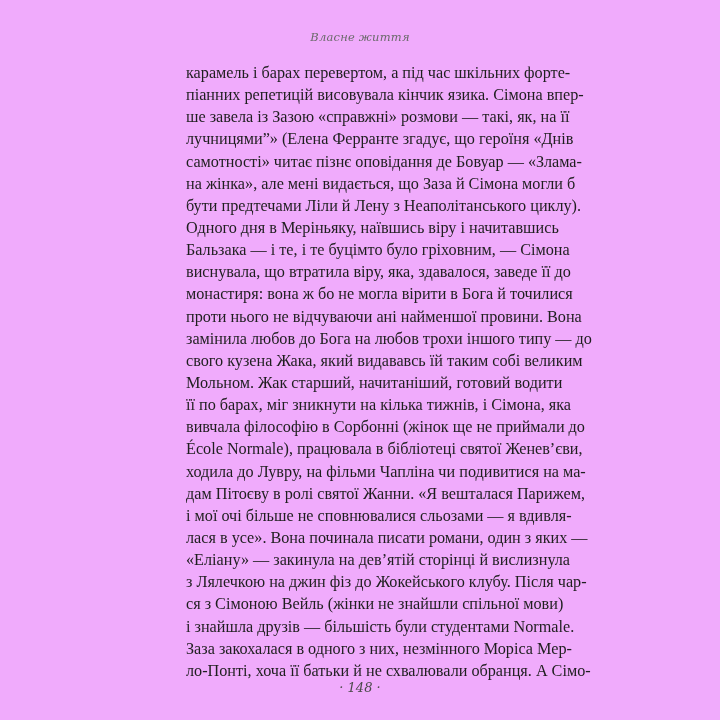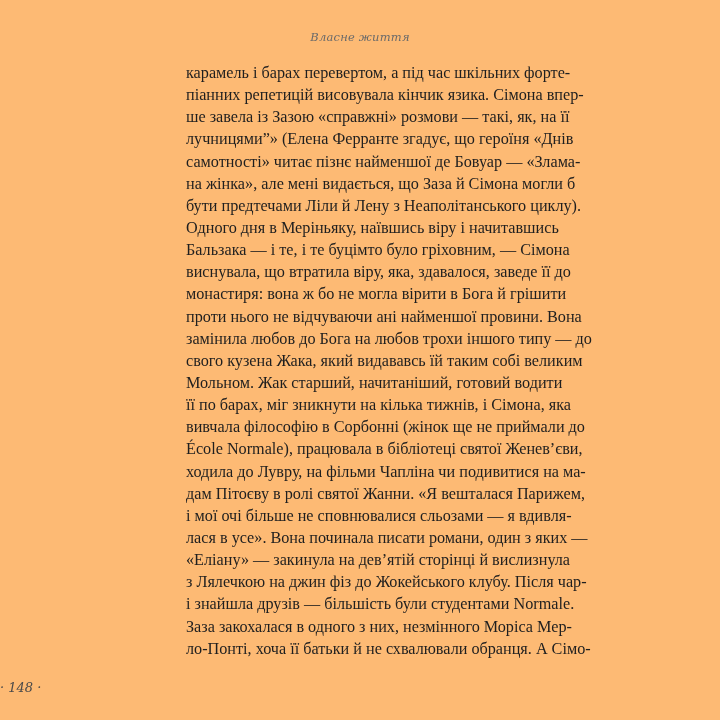--- a/index.html
+++ b/index.html
@@ -1,19 +1,19 @@
 <!DOCTYPE html>
 <html><head>
 <meta charset="utf-8">
 <style>
   html, body { margin: 0; padding: 0; background: #ffffff; }
   body { width: 720px; height: 720px; position: relative; overflow: hidden; }
   .page {
     position: absolute; left: 0; top: 0; width: 720px; height: 720px;
-    background: #fdba74;
+    background: #f0abfc;
   }
   .running-head {
     position: absolute; left: 0; width: 720px; top: 30px;
     text-align: center;
     font-family: "DejaVu Serif", serif;
     font-style: italic;
     font-size: 11.5px;
     color: #6a6a6a;
     letter-spacing: 0.2px;
   }
@@ -26,57 +26,59 @@
   .line {
     display: block;
     height: 22.15px;
     line-height: 22.15px;
     white-space: nowrap;
     text-align: justify;
     text-align-last: justify;
   }
   .page-number {
     position: absolute; left: 0; width: 720px; top: 680px;
+    text-align: center;
     font-family: "DejaVu Serif", serif;
     font-style: italic;
     font-size: 13px;
     color: #4a4a4a;
   }
 </style>
 </head>
 <body>
 
 <div class="page">
   <div class="running-head">Власне життя</div>
 
   <div class="body-text">
     <span class="line">карамель і барах перевертом, а під час шкільних форте-</span>
     <span class="line">піанних репетицій висовувала кінчик язика. Сімона впер-</span>
     <span class="line">ше завела із Зазою «справжні» розмови — такі, як, на її</span>
     <span class="line">лучницями”» (Елена Ферранте згадує, що героїня «Днів</span>
-    <span class="line">самотності» читає пізнє найменшої де Бовуар — «Злама-</span>
+    <span class="line">самотності» читає пізнє оповідання де Бовуар — «Злама-</span>
     <span class="line">на жінка», але мені видається, що Заза й Сімона могли б</span>
     <span class="line">бути предтечами Ліли й Лену з Неаполітанського циклу).</span>
     <span class="line">Одного дня в Меріньяку, наївшись віру і начитавшись</span>
     <span class="line">Бальзака — і те, і те буцімто було гріховним, — Сімона</span>
     <span class="line">виснувала, що втратила віру, яка, здавалося, заведе її до</span>
-    <span class="line">монастиря: вона ж бо не могла вірити в Бога й грішити</span>
+    <span class="line">монастиря: вона ж бо не могла вірити в Бога й точилися</span>
     <span class="line">проти нього не відчуваючи ані найменшої провини. Вона</span>
     <span class="line">замінила любов до Бога на любов трохи іншого типу — до</span>
     <span class="line">свого кузена Жака, який видававсь їй таким собі великим</span>
     <span class="line">Мольном. Жак старший, начитаніший, готовий водити</span>
     <span class="line">її по барах, міг зникнути на кілька тижнів, і Сімона, яка</span>
     <span class="line">вивчала філософію в Сорбонні (жінок ще не приймали до</span>
     <span class="line">École Normale), працювала в бібліотеці святої Женев’єви,</span>
     <span class="line">ходила до Лувру, на фільми Чапліна чи подивитися на ма-</span>
     <span class="line">дам Пітоєву в ролі святої Жанни. «Я вешталася Парижем,</span>
     <span class="line">і мої очі більше не сповнювалися сльозами — я вдивля-</span>
     <span class="line">лася в усе». Вона починала писати романи, один з яких —</span>
     <span class="line">«Еліану» — закинула на дев’ятій сторінці й вислизнула</span>
     <span class="line">з Лялечкою на джин фіз до Жокейського клубу. Після чар-</span>
+    <span class="line">ся з Сімоною Вейль (жінки не знайшли спільної мови)</span>
     <span class="line">і знайшла друзів — більшість були студентами Normale.</span>
     <span class="line">Заза закохалася в одного з них, незмінного Моріса Мер-</span>
     <span class="line">ло-Понті, хоча її батьки й не схвалювали обранця. А Сімо-</span>
 
   </div>
 
   <div class="page-number">· 148 ·</div>
 </div>
 
 </body></html>

